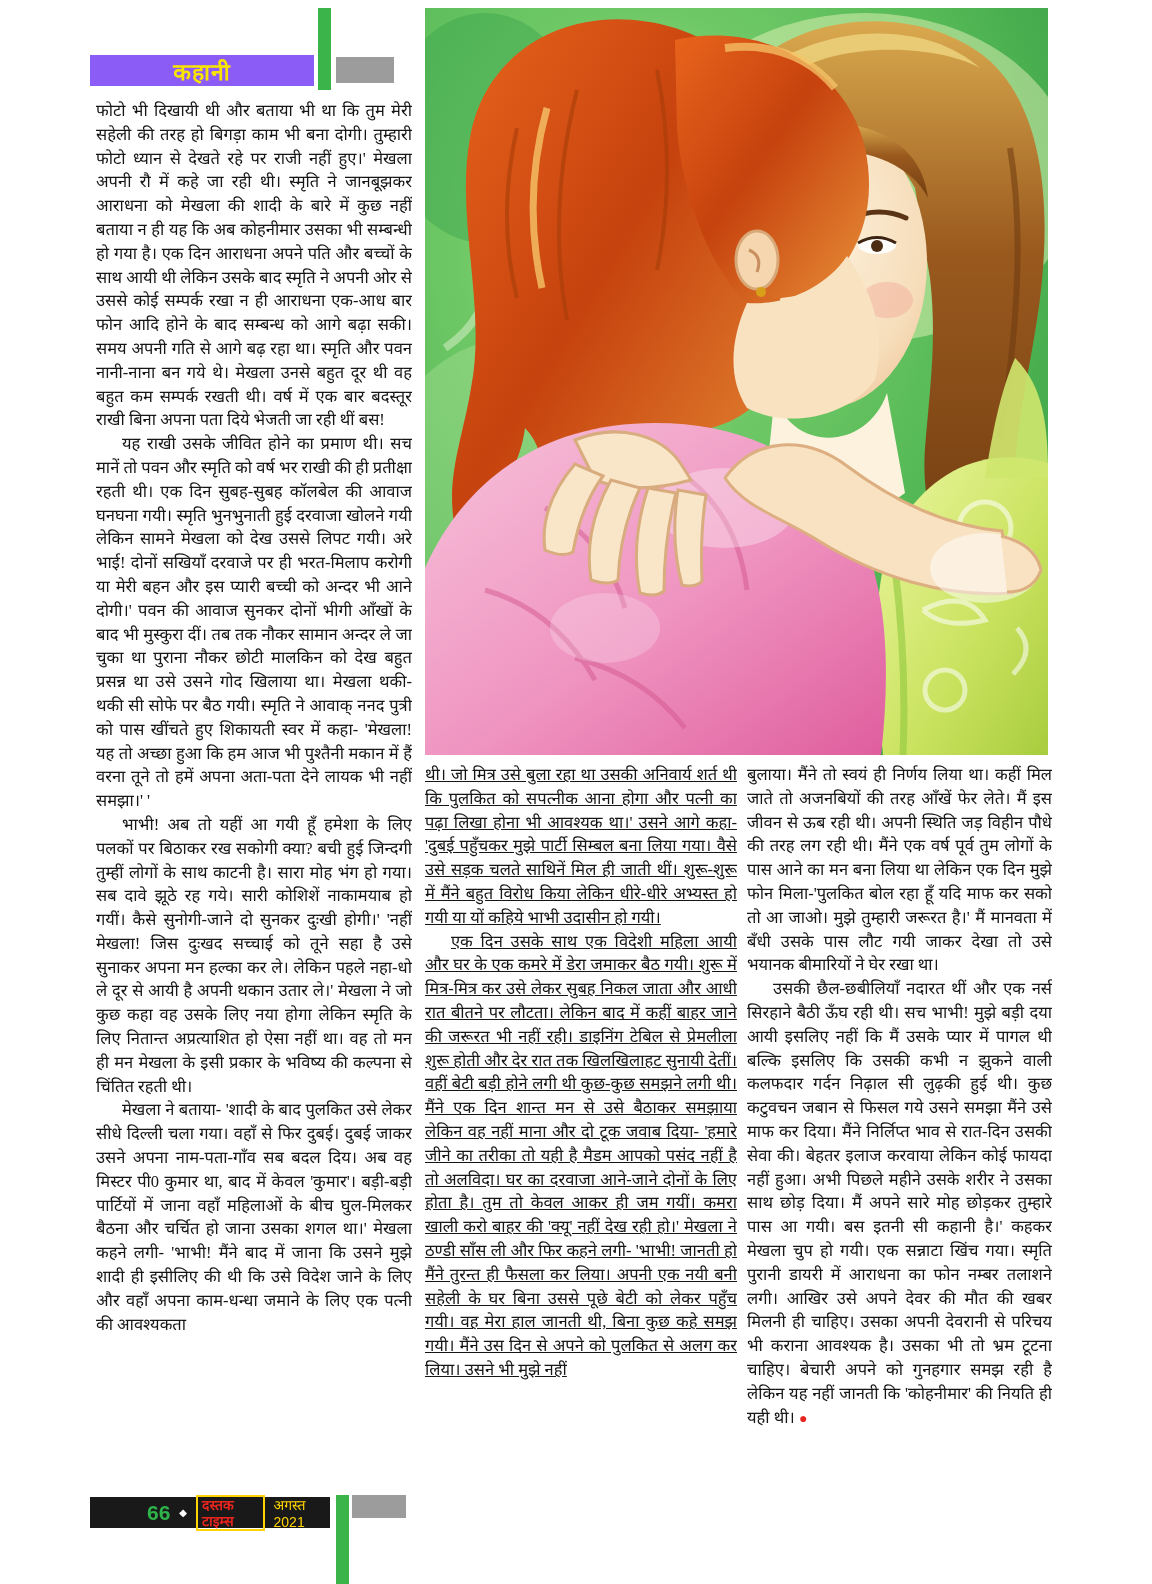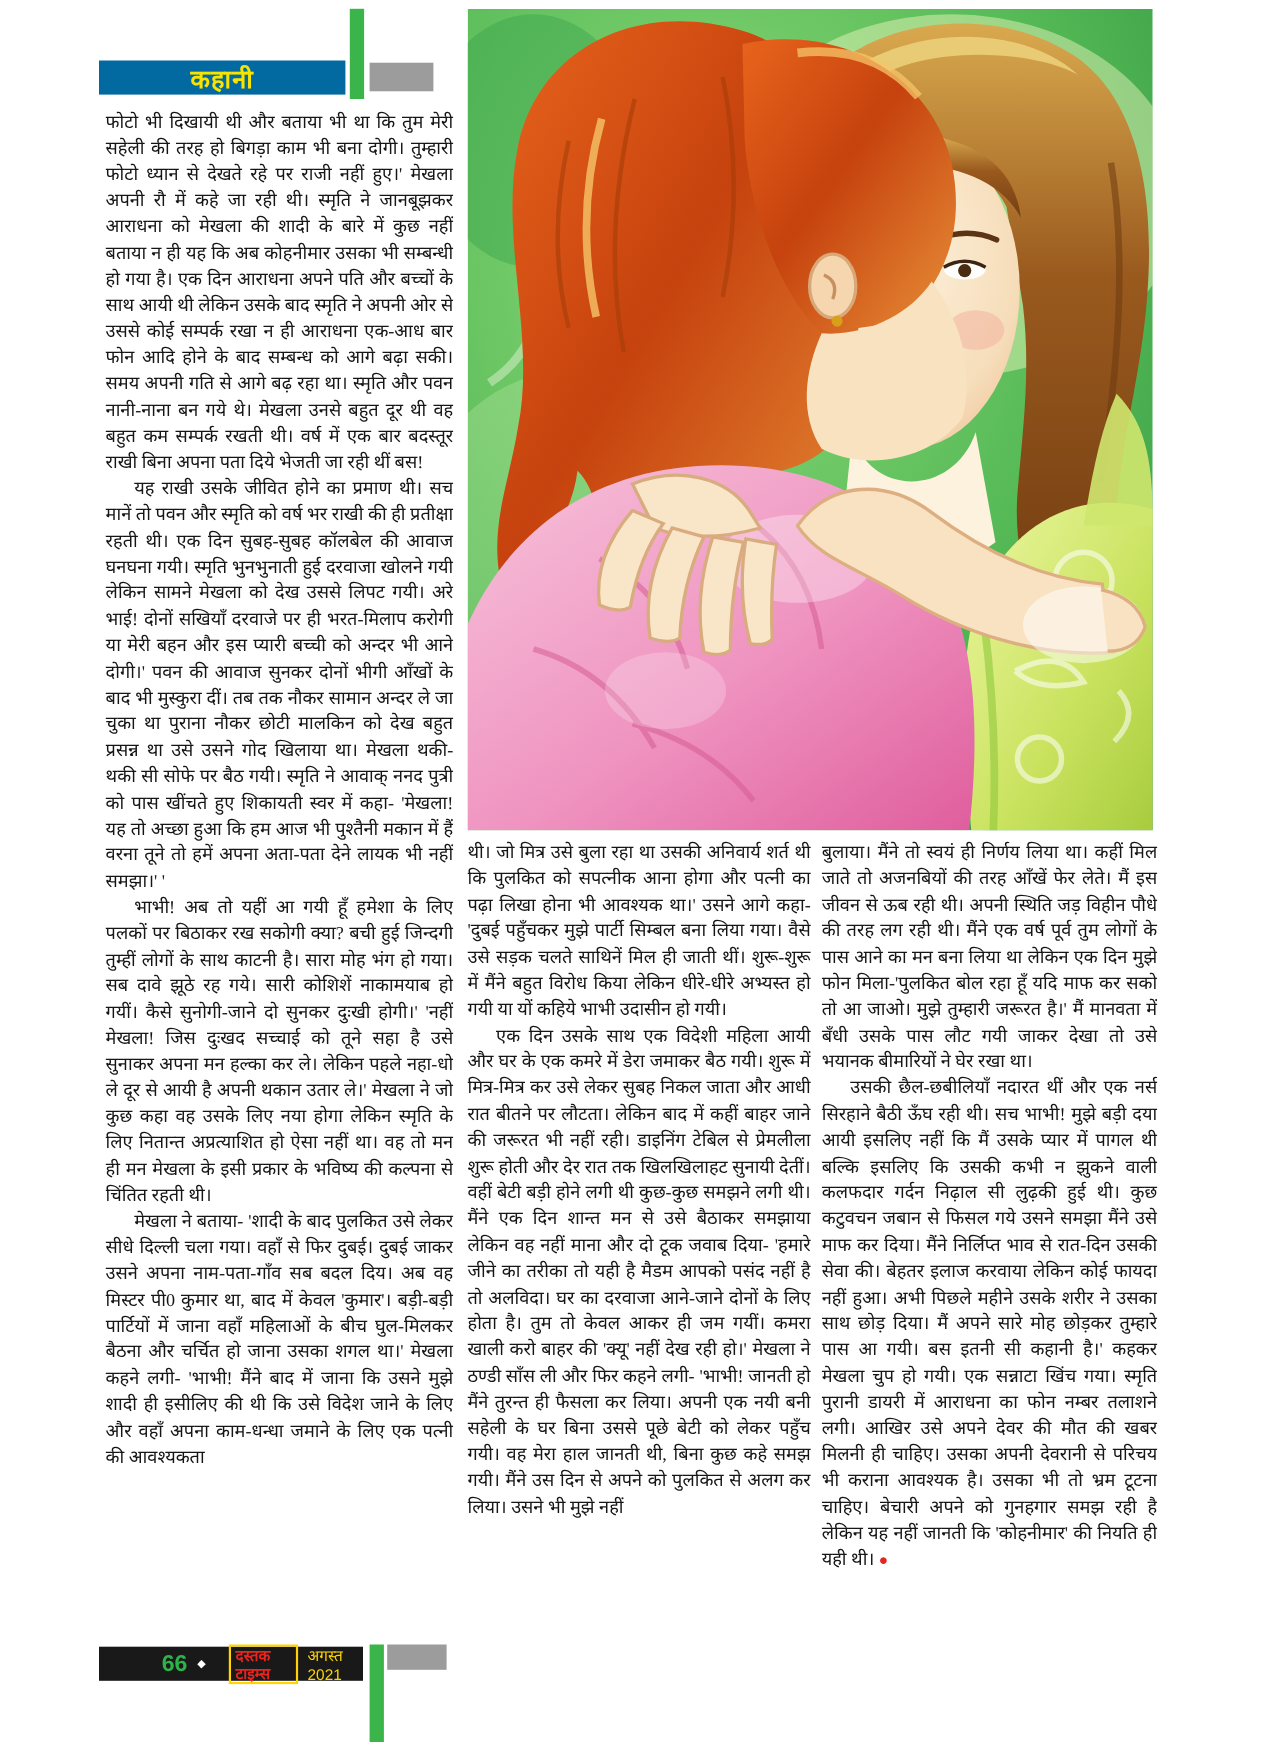--- a/index.html
+++ b/index.html
@@ -1,50 +1,50 @@
 <!DOCTYPE html>
 <html><head>
 <meta charset="utf-8">
 <style>
   html,body{margin:0;padding:0;}
   body{
     width:1152px;height:1584px;position:relative;background:#ffffff;overflow:hidden;
     font-family:"Liberation Serif","DejaVu Serif",serif;color:#151515;
   }
   
-  .hdr-bar{position:absolute;left:90px;top:55px;width:224px;height:31px;background:#0369a1;
+  .hdr-bar{position:absolute;left:90px;top:55px;width:224px;height:31px;background:#8b5cf6;
     display:flex;align-items:center;justify-content:center;}
   .hdr-label{color:#f8e400;font-family:"Liberation Sans","DejaVu Sans",sans-serif;
     font-weight:bold;font-size:23px;letter-spacing:1px;}
   .bar{position:absolute;}
   .bar.green{background:#3bb54a;}
   .bar.gray{background:#9c9c9c;}
   #green-top{left:318px;top:8px;width:13px;height:82px;}
   #gray-top{left:336px;top:57px;width:58px;height:26px;}
   #green-bottom{left:336px;top:1495px;width:13px;height:89px;}
   #gray-bottom{left:352px;top:1495px;width:54px;height:23px;}
   
   .illustration{position:absolute;left:425px;top:8px;width:623px;height:747px;overflow:hidden;}
   .illustration svg{display:block;width:100%;height:100%;}
   
   .col{position:absolute;text-align:justify;font-size:16.5px;line-height:23.8px;overflow:hidden;}
   #col1{left:96px;top:99px;width:316px;height:1365px;}
-  #col2{left:425px;top:763px;width:312px;height:700px;}
+  #col2{left:425px;top:763px;width:312px;height:700px;text-decoration:underline;}
   #col3{left:747px;top:763px;width:305px;height:700px;}
   .col p{margin:0;}
   .col p.indent{text-indent:26px;}
   .end-dot{color:#e8241e;font-size:14px;}
   
   .ftr-bar{position:absolute;left:90px;top:1497px;width:240px;height:31px;background:#191919;
     display:flex;align-items:center;gap:9px;padding-left:16px;box-sizing:border-box;
     font-family:"Liberation Sans","DejaVu Sans",sans-serif;}
   .ftr-pagenum{color:#2eb34a;font-weight:bold;font-size:21px;margin-left:41px;}
   .ftr-diamond{color:#ffffff;font-size:10px;}
   .ftr-logo{color:#e8241e;font-weight:bold;font-size:14px;border:2px solid #ffd400;
-    padding:0 4px;line-height:16px;margin-left:12px;}
+    padding:0 4px;line-height:16px;}
   .ftr-issue{color:#ffd400;font-weight:normal;font-size:14px;}
 </style>
 </head>
 <body>
 
 <div class="hdr-bar">
   <span class="hdr-label">कहानी</span>
 </div>
 <div id="green-top" class="bar green"></div>
 <div id="gray-top" class="bar gray"></div>

